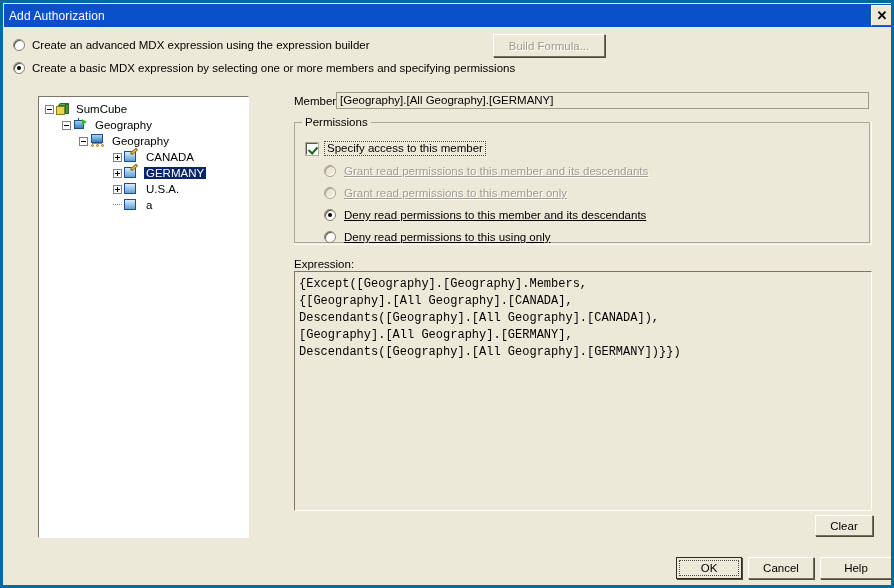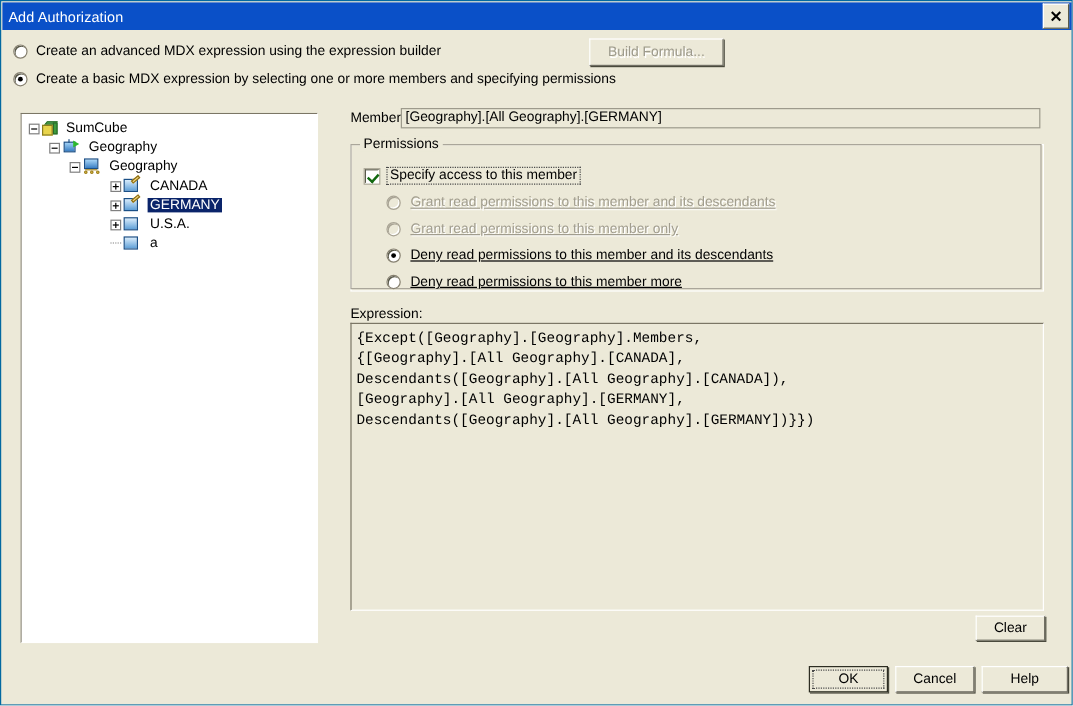--- a/index.html
+++ b/index.html
@@ -11,21 +11,21 @@
     font-size: 11px;
     color: #000000;
     -webkit-font-smoothing: none;
   }
   .dialog {
     position: relative;
     width: 894px;
     height: 588px;
     background: #ECE9D8;
     box-sizing: border-box;
-    border: 1px solid #0369a1;
+    border: 3px solid #0369a1;
     overflow: hidden;
   }
 
   
   .titlebar {
     position: absolute;
     left: 1px; top: 1px;
     width: 892px; height: 23px;
     background: #0A50C8;
     display: flex;
@@ -115,22 +115,22 @@
 
   #build-formula {
     position: absolute;
     left: 490px; top: 31px;
     width: 112px; height: 23px;
   }
 
   
   .tree-panel {
     position: absolute;
-    left: 16px; top: 93px;
-    width: 248px; height: 442px;
+    left: 35px; top: 93px;
+    width: 211px; height: 442px;
     background: #ffffff;
     border-top: 1px solid #7b7665;
     border-left: 1px solid #7b7665;
     border-right: 1px solid #ffffff;
     border-bottom: 1px solid #ffffff;
     outline: 1px solid #ECE9D8;
     box-sizing: border-box;
     overflow: hidden;
     padding: 4px 0 0 0;
   }
@@ -479,21 +479,21 @@
   <div class="perm-row dis" id="perm2">
     <span class="radio disabled"></span>
     <span>Grant read permissions to this member only</span>
   </div>
   <div class="perm-row" id="perm3">
     <span class="radio checked"></span>
     <span>Deny read permissions to this member and its descendants</span>
   </div>
   <div class="perm-row" id="perm4">
     <span class="radio"></span>
-    <span>Deny read permissions to this member more</span>
+    <span>Deny read permissions to this using only</span>
   </div>
 
   <div class="expr-label">Expression:</div>
   <div class="expr-box">
     <div id="expr-host">
         <div class="expr-line">{Except([Geography].[Geography].Members,</div>
         <div class="expr-line">{[Geography].[All Geography].[CANADA],</div>
         <div class="expr-line">Descendants([Geography].[All Geography].[CANADA]),</div>
         <div class="expr-line">[Geography].[All Geography].[GERMANY],</div>
         <div class="expr-line">Descendants([Geography].[All Geography].[GERMANY])}})</div>

